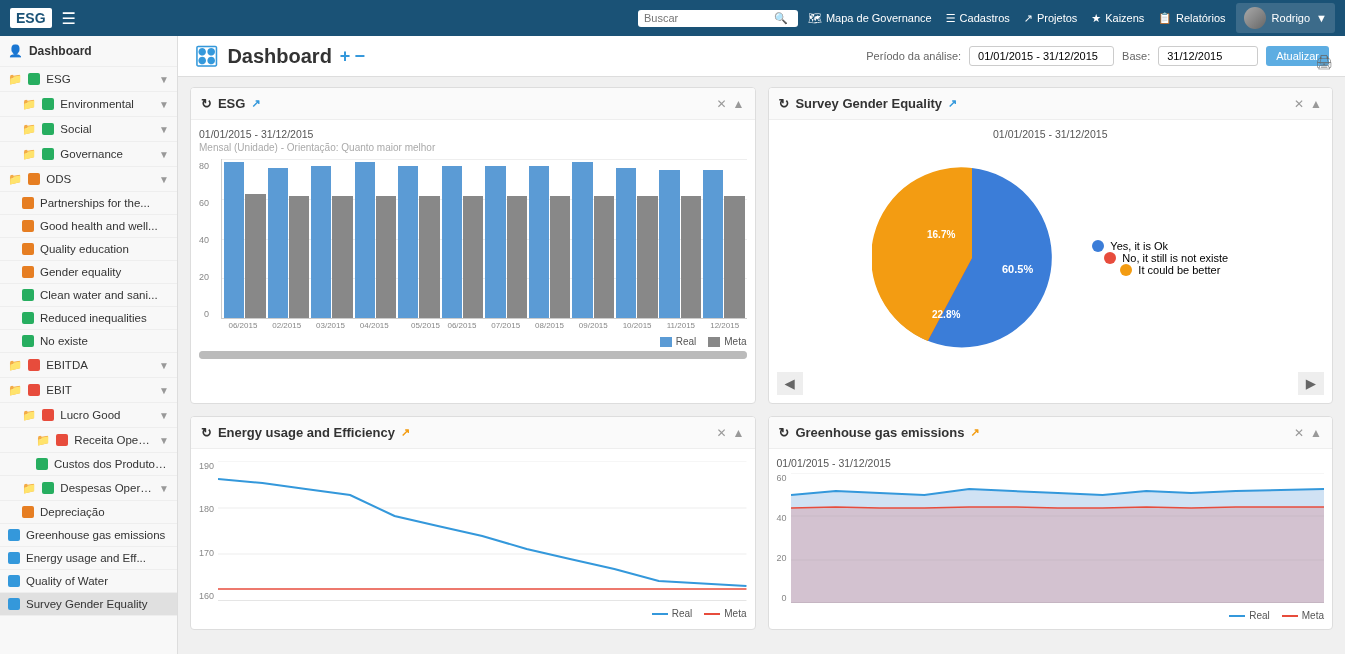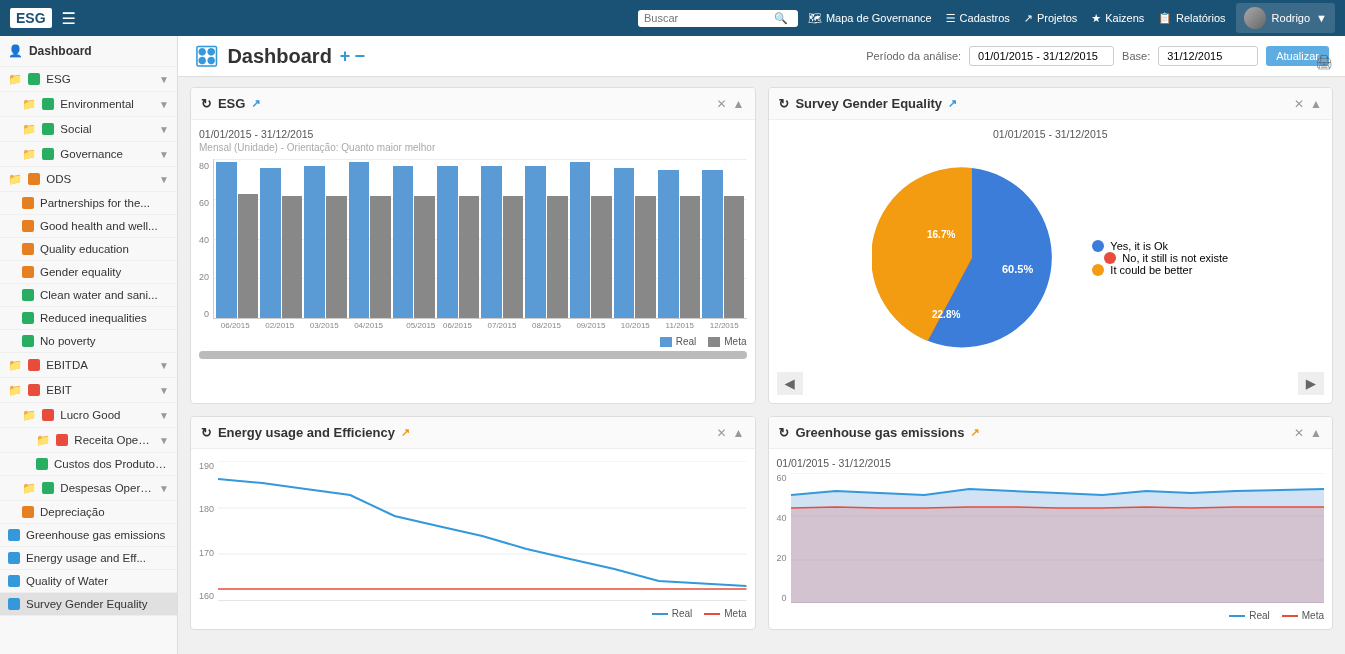--- a/index.html
+++ b/index.html
@@ -236,21 +236,21 @@
     <div class="sidebar-item sidebar-indent">
       <span class="icon-sq" style="background:#27ae60"></span>
       <span class="label">Clean water and sani...</span>
     </div>
     <div class="sidebar-item sidebar-indent">
       <span class="icon-sq" style="background:#27ae60"></span>
       <span class="label">Reduced inequalities</span>
     </div>
     <div class="sidebar-item sidebar-indent">
       <span class="icon-sq" style="background:#27ae60"></span>
-      <span class="label">No poverty</span>
+      <span class="label">No existe</span>
     </div>
     <div class="sidebar-item">
       <span style="color:#e74c3c">📁</span>
       <span class="icon-sq" style="background:#e74c3c"></span>
       <span class="label">EBITDA</span>
       <span class="arrow">▼</span>
     </div>
     <div class="sidebar-item">
       <span style="color:#e74c3c">📁</span>
       <span class="icon-sq" style="background:#e74c3c"></span>
@@ -332,21 +332,21 @@
             <span style="color:#3498db;font-size:11px;cursor:pointer">↗</span>
           </div>
           <div class="chart-actions">
             <span>✕</span>
             <span>▲</span>
           </div>
         </div>
         <div class="chart-body">
           <div class="chart-period">01/01/2015 - 31/12/2015</div>
           <div class="chart-meta">Mensal (Unidade) - Orientação: Quanto maior melhor</div>
-          <div style="display:flex;gap:0;">
+          <div style="display:flex;gap:8px;">
 
             <div style="display:flex;flex-direction:column;justify-content:space-between;font-size:9px;color:#888;text-align:right;padding-right:4px;height:160px;padding-top:2px;">
               <span>80</span>
               <span>60</span>
               <span>40</span>
               <span>20</span>
               <span>0</span>
             </div>
 
             <div style="flex:1;position:relative;">
@@ -476,21 +476,21 @@
 
             <div style="display:flex;flex-direction:column;font-size:11px;">
               <div style="display:flex;align-items:center;gap:6px;">
                 <div style="width:12px;height:12px;border-radius:50%;background:#3b7dd8;"></div>
                 <span>Yes, it is Ok</span>
               </div>
               <div style="display:flex;align-items:center;gap:6px;padding-left:12px;">
                 <div style="width:12px;height:12px;border-radius:50%;background:#e74c3c;"></div>
                 <span>No, it still is not existe</span>
               </div>
-              <div style="display:flex;align-items:flex-end;gap:6px;">
+              <div style="display:flex;align-items:flex-end;gap:6px;margin-left:28px;">
                 <div style="width:12px;height:12px;border-radius:50%;background:#f39c12;"></div>
                 <span>It could be better</span>
               </div>
             </div>
           </div>
           <div style="display:flex;justify-content:space-between;margin-top:4px;">
             <button style="background:#eee;border:none;cursor:pointer;padding:4px 8px;color:#666;">◀</button>
             <button style="background:#eee;border:none;cursor:pointer;padding:4px 8px;color:#666;">▶</button>
           </div>
         </div>

